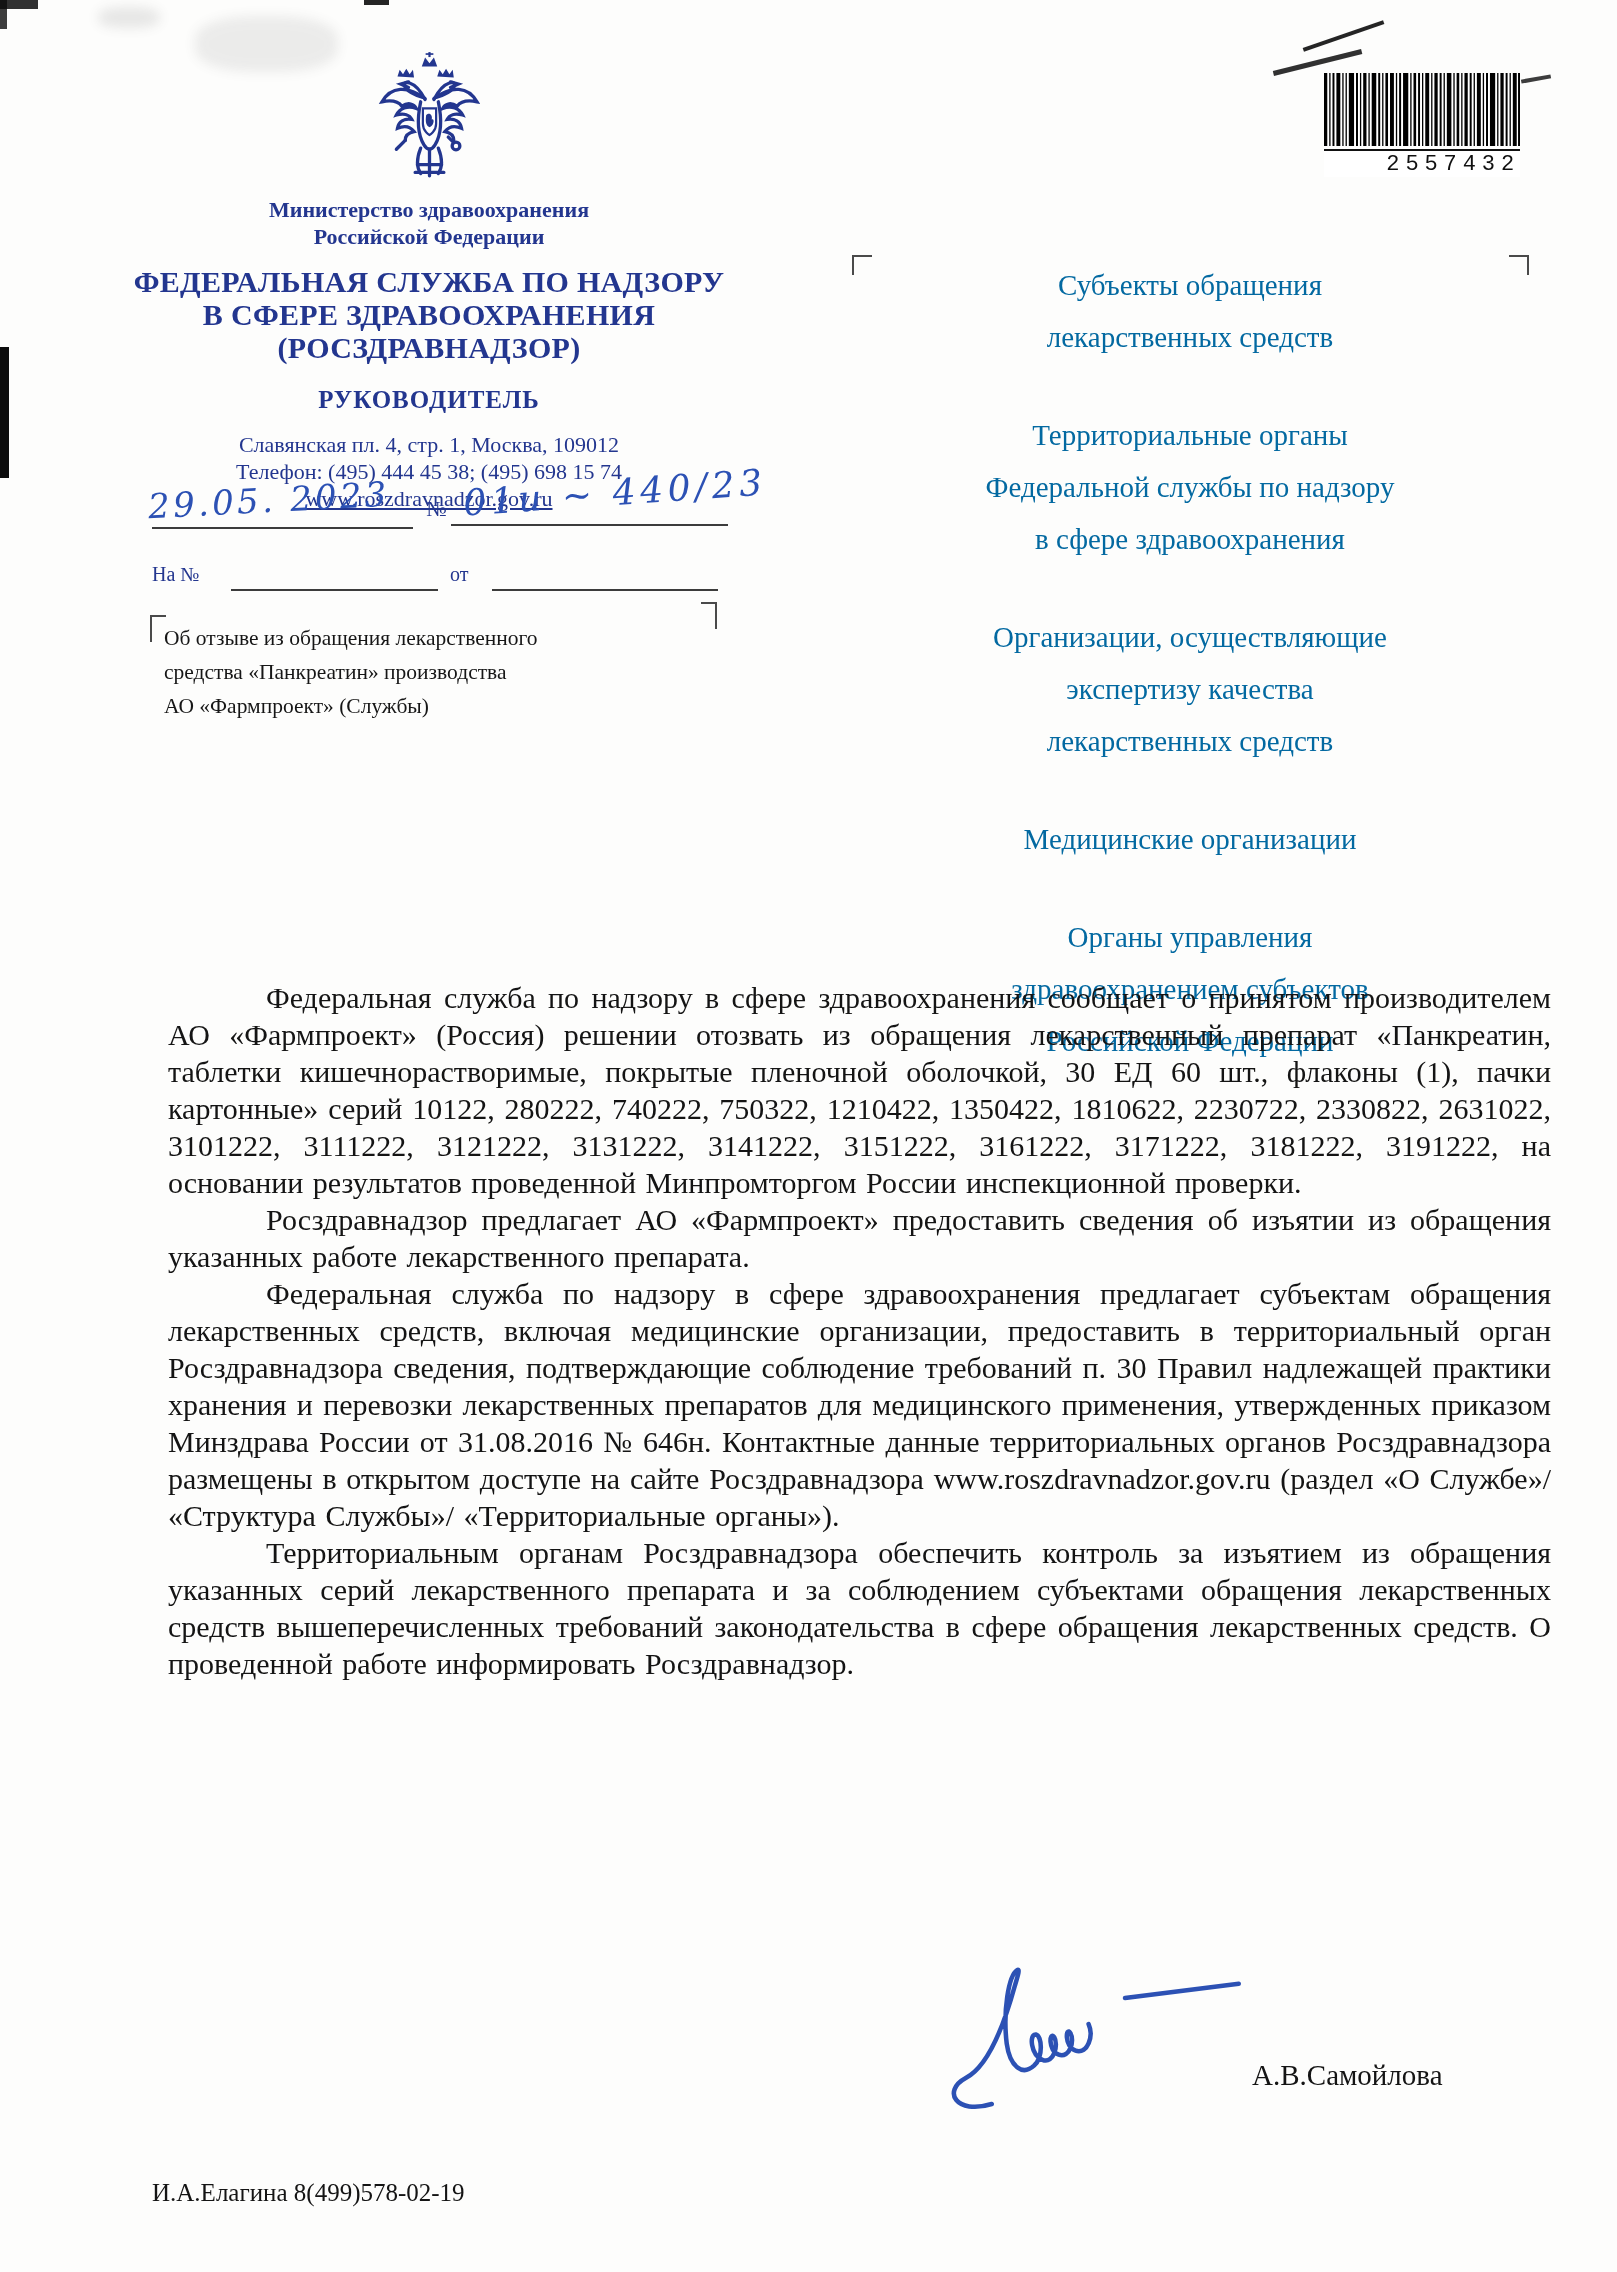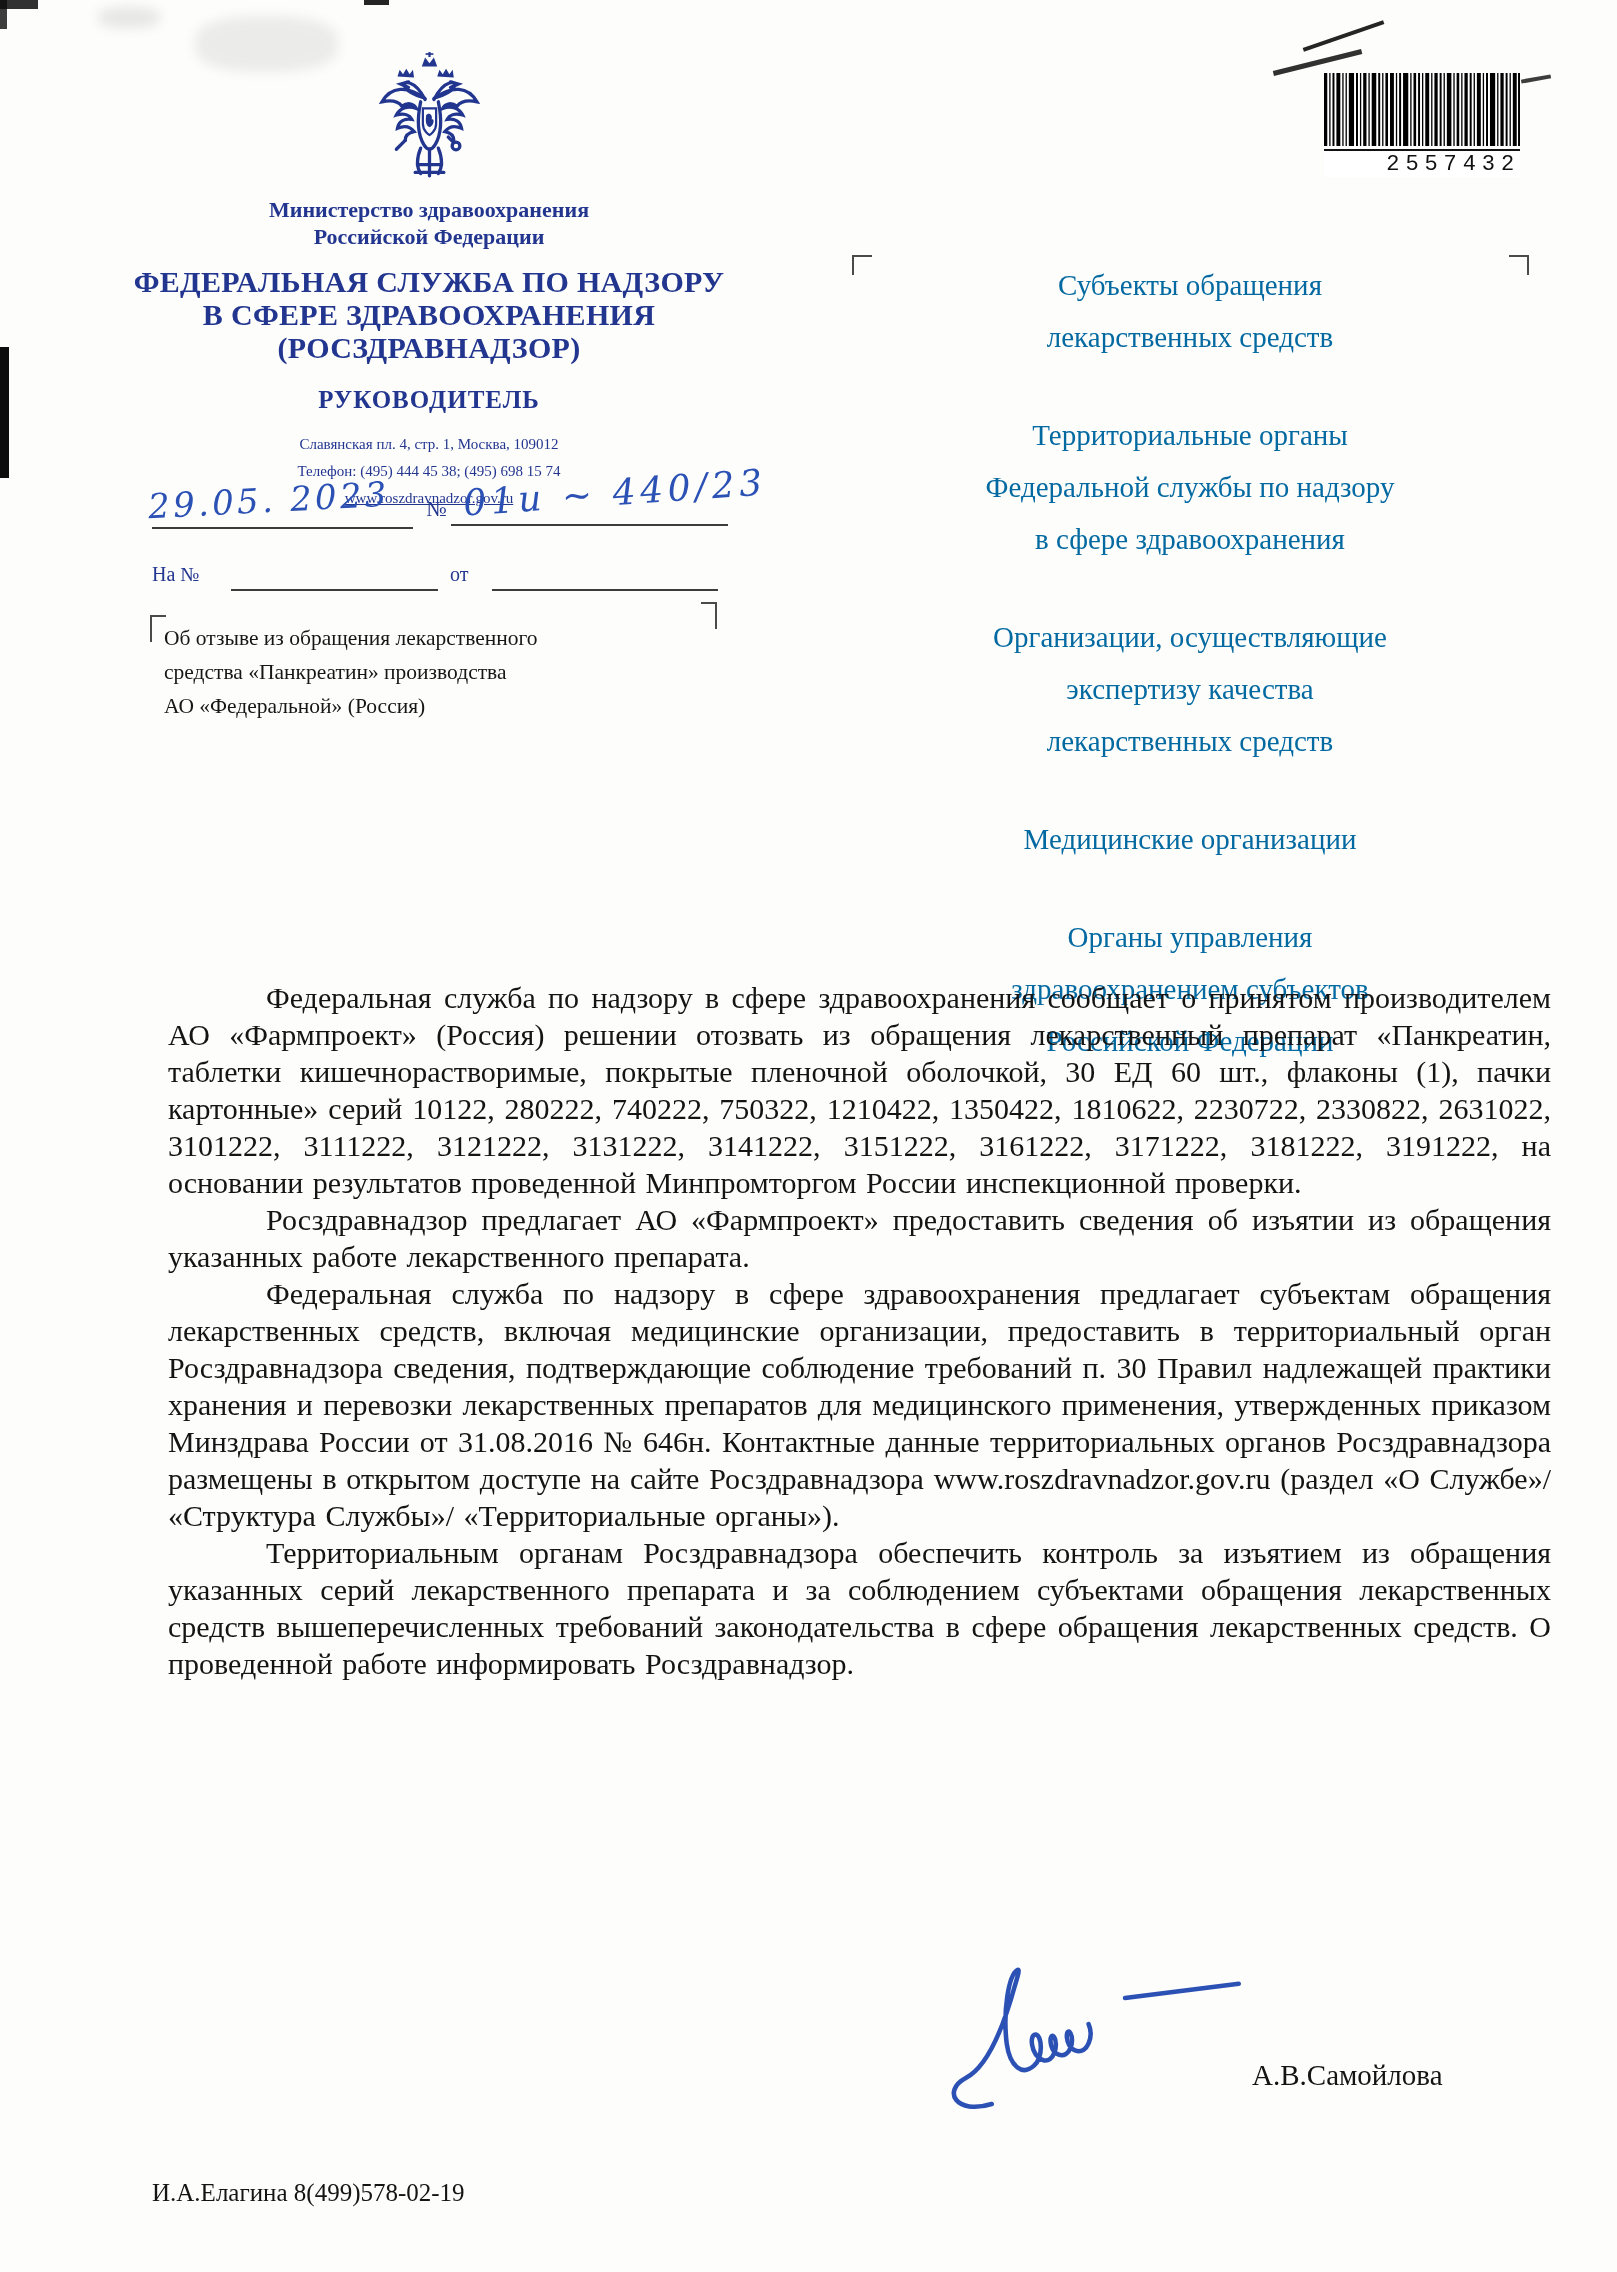--- a/index.html
+++ b/index.html
@@ -25,21 +25,21 @@
 
   
   .letterhead {
     position:absolute; left:133px; top:51px; width:592px;
     text-align:center; color:#23368f;
   }
   .emblem { display:block; width:111px; height:138px; margin:0 auto 6.5px; }
   .lh-ministry { font-size:22px; font-weight:bold; line-height:27px; }
   .lh-service  { font-size:30px; font-weight:bold; line-height:33px; margin-top:15.6px; letter-spacing:0.3px; }
   .lh-position { font-size:25px; font-weight:bold; margin-top:22px; letter-spacing:1px; }
-  .lh-contact  { font-size:15px; line-height:27px; margin-top:17px; }
+  .lh-contact  { font-size:22px; line-height:27px; margin-top:17px; }
   .lh-site     { text-decoration:underline; }
 
   
   .ref-row1 { position:absolute; left:152px; top:489px; width:689px; height:62px; }
   .hand { font-family:"DejaVu Serif", serif; font-style:italic; color:#2c51b4; white-space:nowrap; }
   .hand-date { position:absolute; left:-3.9px; top:-9px; font-size:34px; letter-spacing:3.3px; transform:rotate(-3deg); }
   .hand-num  { position:absolute; left:311px; top:-17px; font-size:36px; letter-spacing:4.6px; transform:rotate(-4deg); }
   .form-line { position:absolute; border-bottom:2px solid #3c3c3c; }
   .ref-line1 { left:0;   top:38px; width:261px; }
   .ref-line2 { left:299px; top:35px; width:277px; }
@@ -161,21 +161,21 @@
     <span class="reply-prefix">На №</span>
     <span class="form-line reply-line1"></span>
     <span class="reply-from">от</span>
     <span class="form-line reply-line2"></span>
   </div>
 
   <div class="bracket bk-tl subj-bk-l"></div>
   <div class="bracket bk-tr subj-bk-r"></div>
   <div class="subject">Об отзыве из обращения лекарственного
 средства «Панкреатин» производства
-АО «Федеральной» (Россия)</div>
+АО «Фармпроект» (Службы)</div>
 
   <div class="bracket bk-tl rec-bk-l"></div>
   <div class="bracket bk-tr rec-bk-r"></div>
   <div class="recipients">
     <p>Субъекты обращения
 лекарственных средств</p>
     <p>Территориальные органы
 Федеральной службы по надзору
 в сфере здравоохранения</p>
     <p>Организации, осуществляющие

